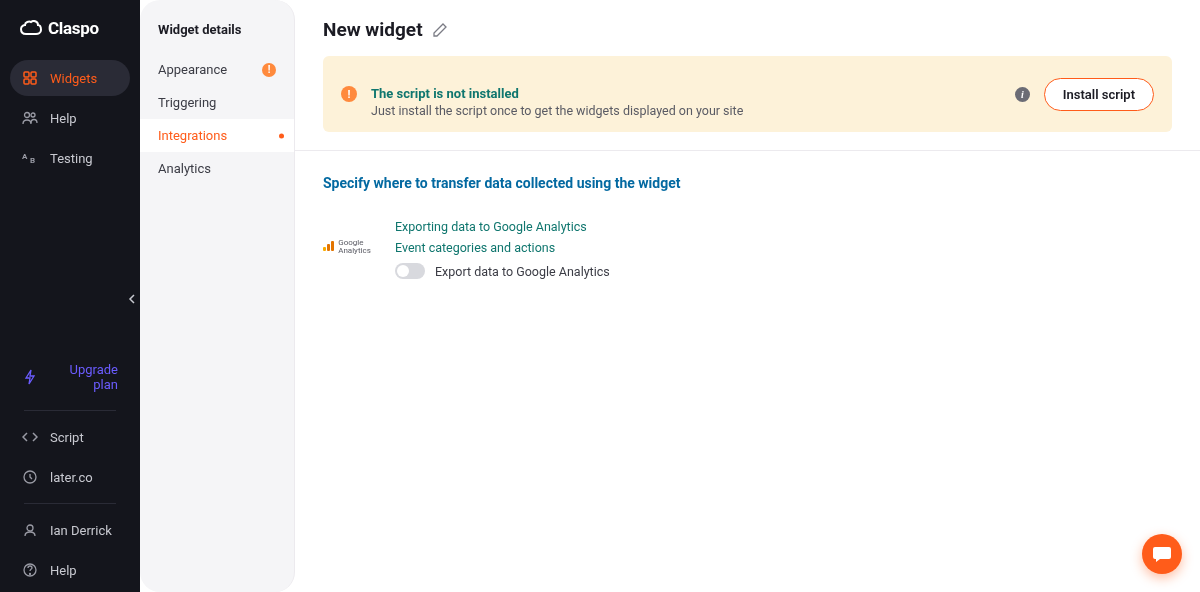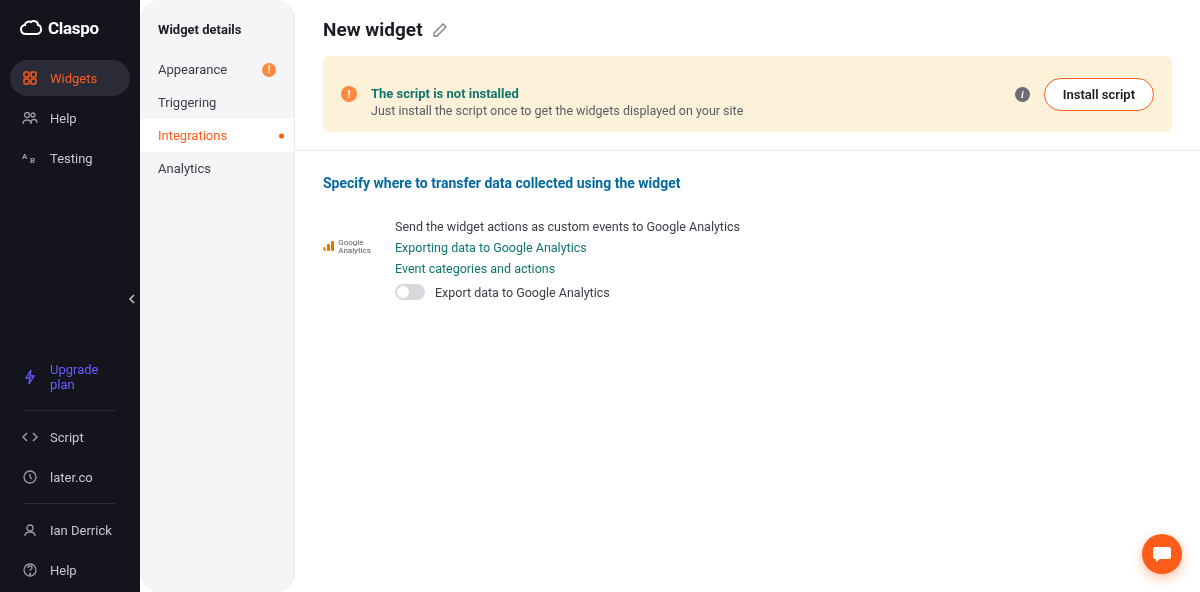--- a/index.html
+++ b/index.html
@@ -26,21 +26,21 @@
 .nav-group { padding: 0 10px; }
 .nav-item {
   display: flex; align-items: center; gap: 12px;
   padding: 10px 12px; border-radius: 20px;
   font-size: 13px; color: #c8c9d0; cursor: pointer;
   margin-bottom: 4px;
 }
 .nav-item.active { background: #2a2b36; color: #ff5c1a; }
 .nav-item.active .nav-icon { color: #ff5c1a; }
 .nav-icon { width: 16px; height: 16px; display:flex; align-items:center; justify-content:center; color:#9a9ba5; flex-shrink:0;}
-.nav-item.upgrade { color: #6b5cff; }
+.nav-item.upgrade { color: #6b5cff; text-align: right; }
 .nav-item.upgrade .nav-icon { color: #6b5cff; }
 
 .spacer { flex: 1; }
 .divider { height: 1px; background: #2a2b36; margin: 8px 14px; }
 
 .collapse-handle {
   position: absolute; right: -1px; top: 290px;
   width: 18px; height: 18px; display:flex; align-items:center; justify-content:center;
   color: #c8c9d0; cursor: pointer; font-size: 12px;
 }
@@ -284,21 +284,20 @@
               <div class="ga-bar2"></div>
               <div class="ga-bar3"></div>
           </div>
           <div>
             <div class="ga-text">Google</div>
             <div class="ga-text">Analytics</div>
           </div>
         </div>
       </div>
       <div class="integration-body">
-        <div>Send the widget actions as custom events to Google Analytics</div>
         <div><a class="link">Exporting data to Google Analytics</a></div>
         <div><a class="link">Event categories and actions</a></div>
         <div class="toggle-row">
           <div class="toggle"></div>
           <span>Export data to Google Analytics</span>
         </div>
       </div>
     </div>
   </div>
 </div>

